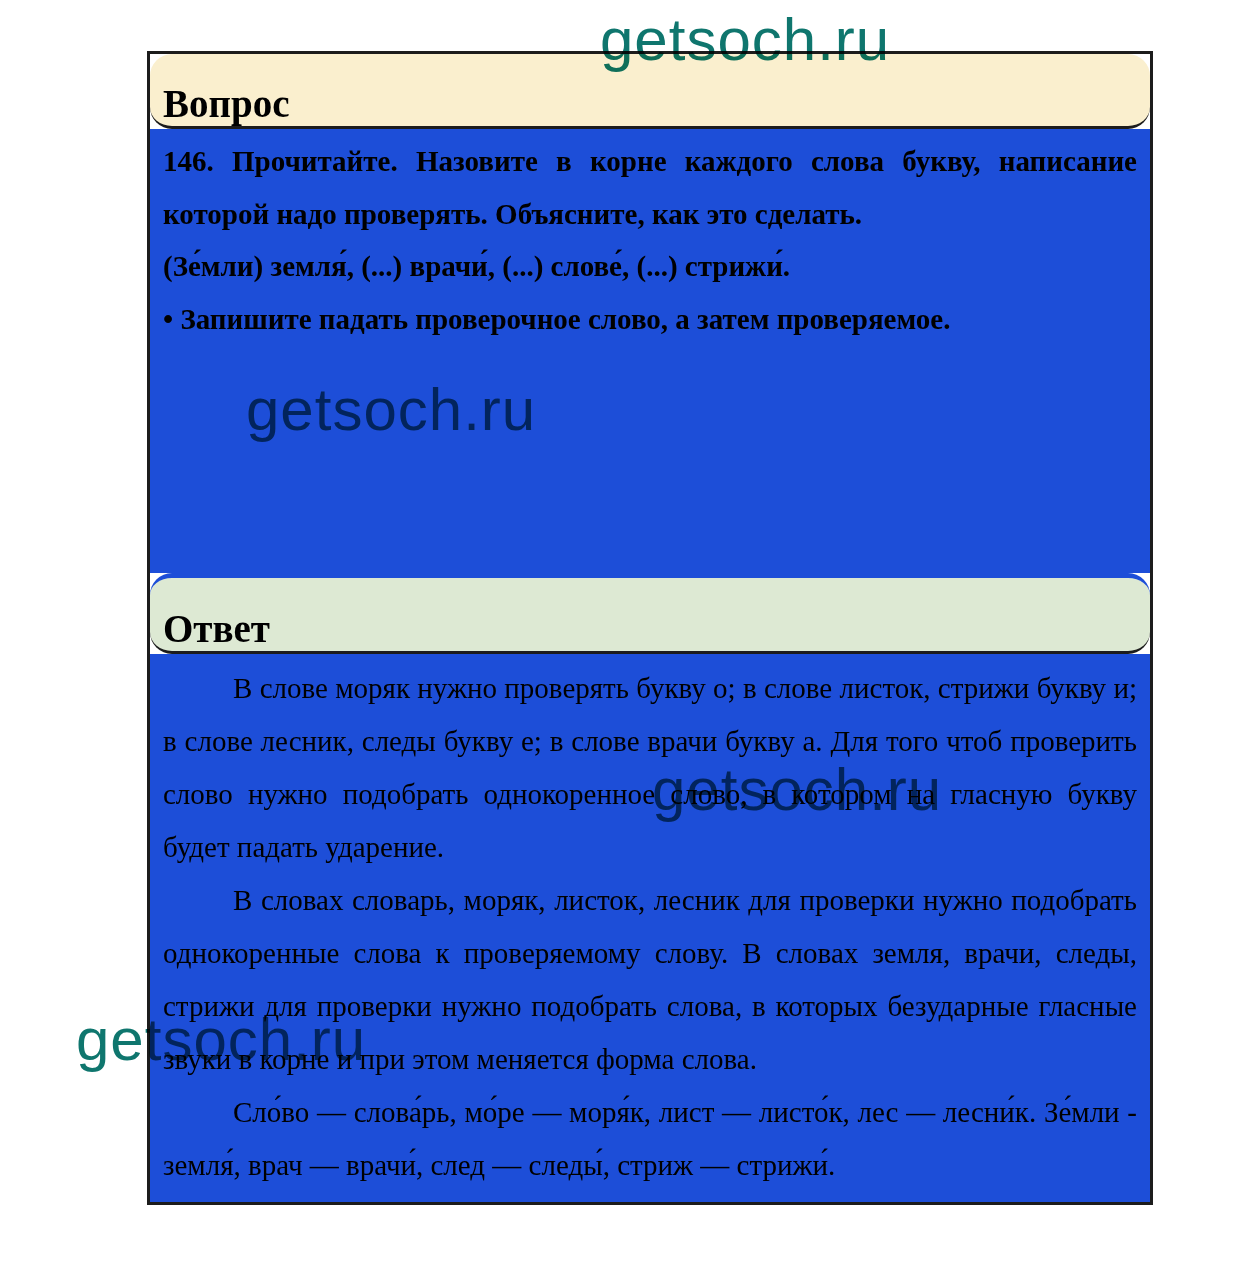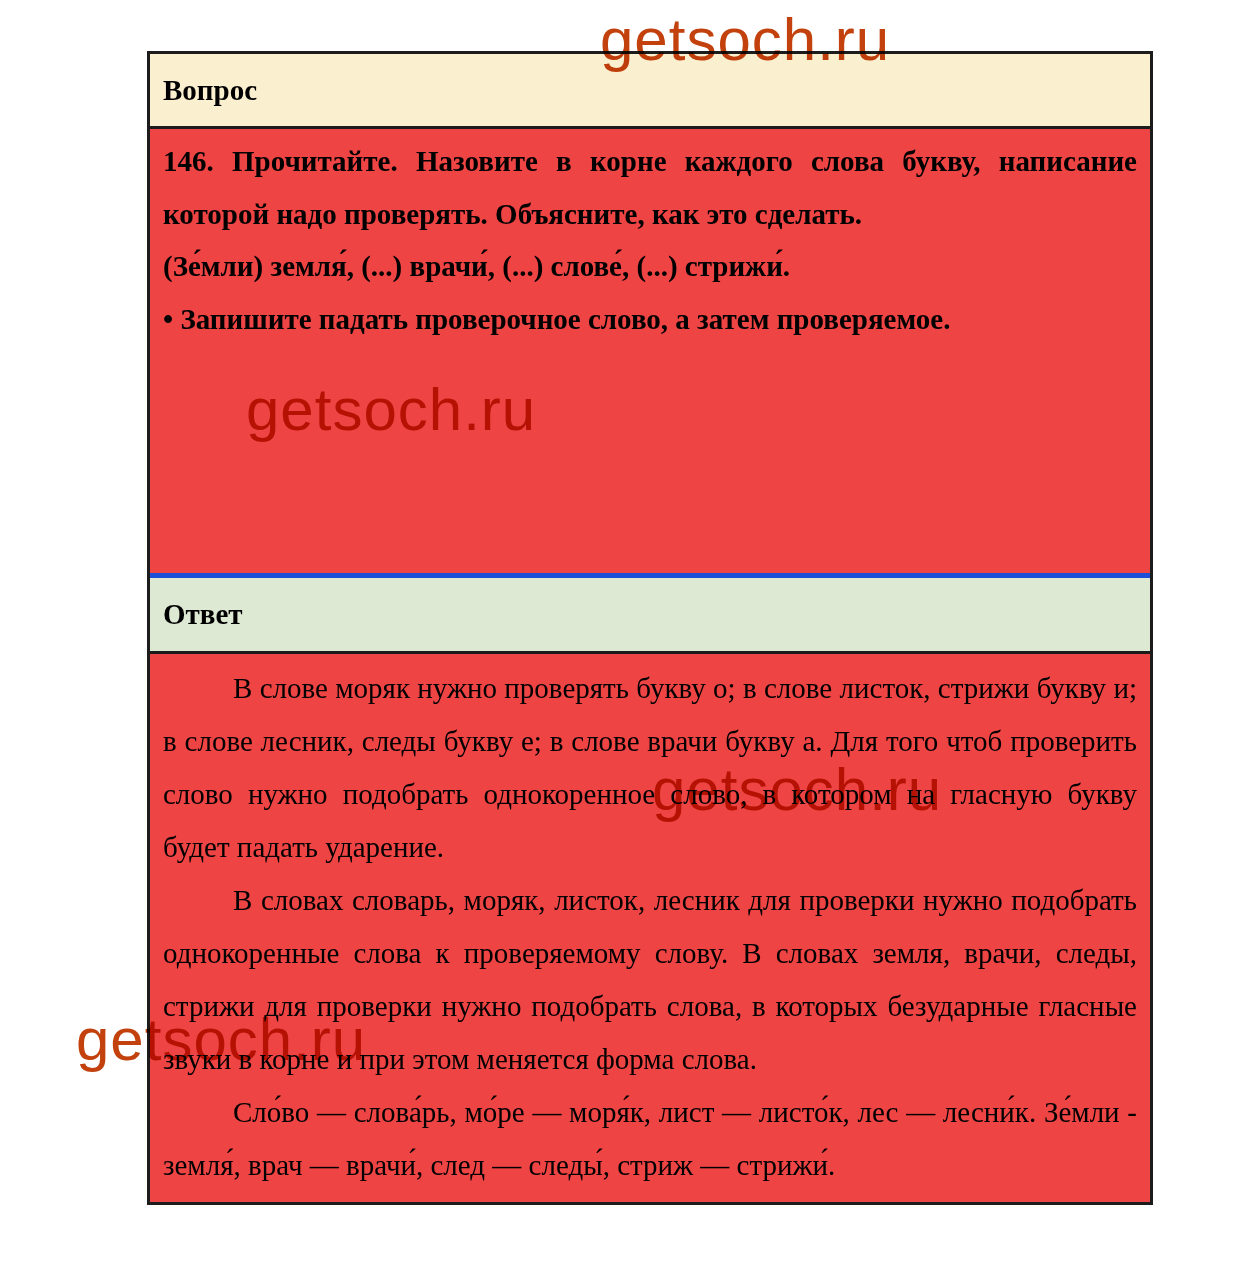--- a/index.html
+++ b/index.html
@@ -17,30 +17,31 @@
   }
   .doc-table {
     position: absolute;
     left: 147px; top: 51px;
     width: 1000px;
     border: 3px solid #1c1c1c;
     background: #ffffff;
   }
   .hdr {
     display: flex;
-    align-items: center;
+    align-items: flex-end;
     padding: 0 13px;
     font-weight: bold;
-    font-size: 29px;
+    font-size: 39px;
     border-bottom: 3px solid #1c1c1c;
+    border-radius: 22px;
   }
   .hdr-q { background: #faefce; height: 72px; }
   .hdr-a { background: #dde9d3; height: 73px; border-top: 5px solid #1d4ed8; }
   .cell {
-    background: #ef4444;
+    background: #1d4ed8;
     padding: 6px 13px 0 13px;
   }
   .cell-q { height: 438px; }
   .cell-a { height: 540px; padding-top: 8px; }
   .cell p {
     margin: 0;
     text-align: justify;
   }
   .cell-q p {
     font-weight: bold;
@@ -52,21 +53,21 @@
     font-size: 29px;
     line-height: 53px;
     text-indent: 70px;
   }
   .wm {
     position: absolute;
     font-family: "Liberation Sans", sans-serif;
     font-size: 60px;
     font-weight: 400;
     letter-spacing: 1px;
-    color: #c2410c;
+    color: #0f766e;
     mix-blend-mode: multiply;
     white-space: nowrap;
     line-height: 1;
     pointer-events: none;
   }
   .wm1 { left: 600px; top: 10px; }
   .wm2 { left: 246px; top: 380px; }
   .wm3 { left: 652px; top: 760px; }
   .wm4 { left: 76px;  top: 1010px; }
 </style>

